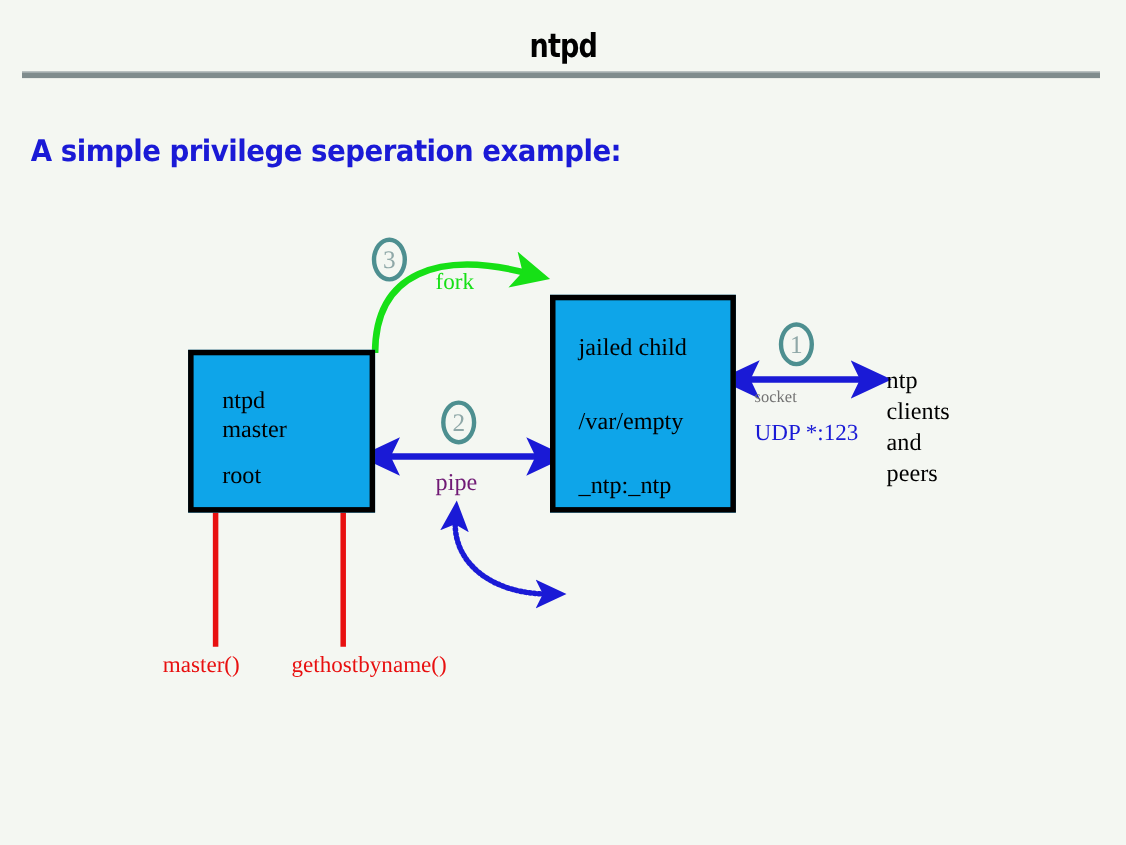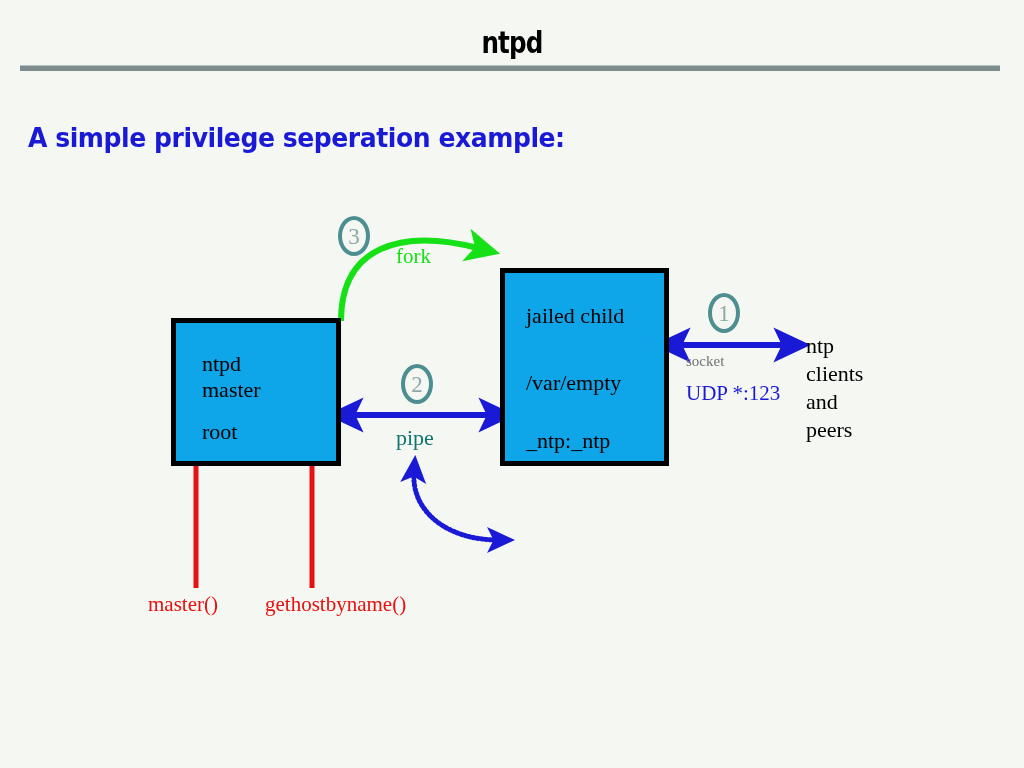--- a/index.html
+++ b/index.html
@@ -114,21 +114,21 @@
   .lbl-fork {
     left: 396px;
     top: 244px;
     font-size: 21px;
     color: #16e016;
   }
   .lbl-pipe {
     left: 396px;
     top: 425px;
     font-size: 22px;
-    color: #0f766e;
+    color: #701a75;
   }
   .lbl-socket {
     left: 686px;
     top: 353px;
     font-size: 15px;
     color: #737373;
   }
   .lbl-udp {
     left: 686px;
     top: 381px;

